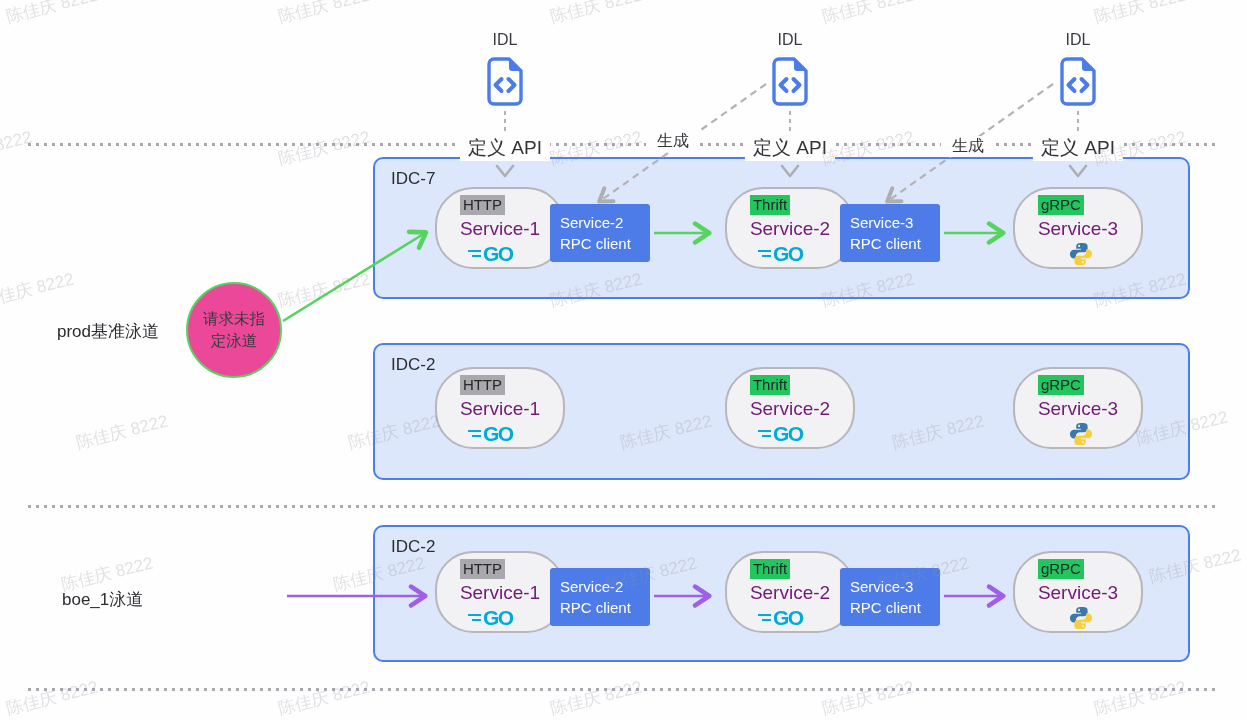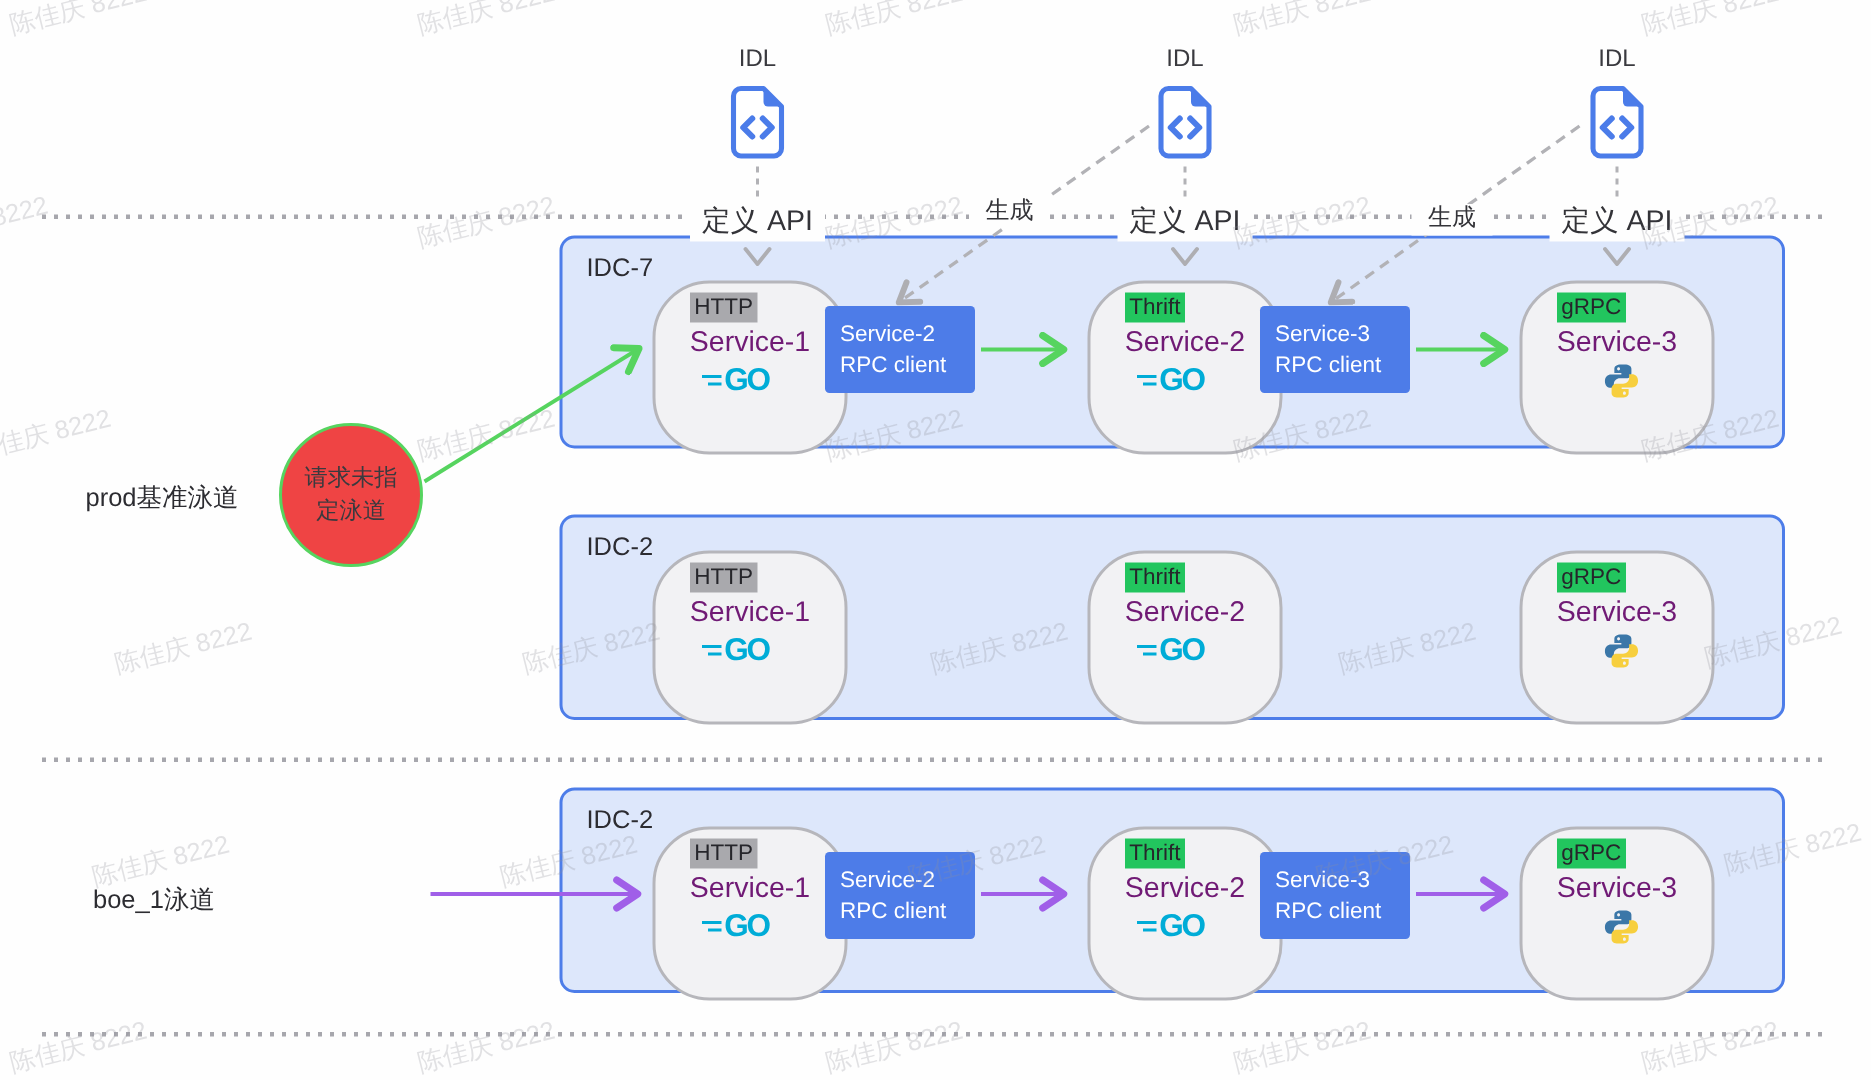--- a/index.html
+++ b/index.html
@@ -14,21 +14,21 @@
   
   .wm{position:absolute;z-index:9;white-space:nowrap;font-size:17px;color:#90909a;
       opacity:.26;transform:rotate(-14deg);transform-origin:left top;pointer-events:none;}
 
   
   .idc{position:absolute;left:373px;width:817px;background:#dde7fb;border:2.5px solid #4d7de9;
        border-radius:10px;box-sizing:border-box;z-index:2;}
   .idc-label{position:absolute;left:16px;top:10px;font-size:17px;color:#2c2c31;}
 
   
-  .pill{position:absolute;width:130px;height:116px;background:#f2f2f4;border:2.5px solid #b6b6bb;
+  .pill{position:absolute;width:130px;height:82px;background:#f2f2f4;border:2.5px solid #b6b6bb;
         border-radius:38px;box-sizing:border-box;z-index:2;}
   .pill-inner{width:fit-content;margin:0 auto;padding-top:6px;display:flex;flex-direction:column;
         align-items:flex-start;}
   .chip{font-size:15px;line-height:1.3;padding:0 3px;color:#26262b;}
   .chip-gray{background:#a9a9ad;}
   .chip-blue{background:#22c55e;}
   .svc-name{font-size:19px;color:#701a75;margin:2px 0 1px;line-height:1.25;}
   .logo-go{display:inline-flex;align-items:center;margin-left:8px;height:24px;}
   .gl{display:inline-block;width:13px;height:11px;position:relative;margin-right:2px;}
   .gl::before{content:"";position:absolute;right:0;top:2px;width:13px;height:2.6px;background:#00acd7;}
@@ -42,21 +42,21 @@
 
   
   .idl-label{position:absolute;width:60px;text-align:center;top:31px;font-size:16px;color:#3a3a3f;z-index:6;}
   .idl-icon{position:absolute;top:56px;z-index:6;}
   .api-label{position:absolute;width:90px;top:136px;text-align:center;font-size:19px;color:#333338;
              background:#fefefe;z-index:6;line-height:1.3;}
   .gen-label{position:absolute;width:54px;text-align:center;font-size:16px;color:#333338;
              background:#fefefe;z-index:6;line-height:1.3;}
 
   
-  .circle{position:absolute;width:92px;height:92px;border-radius:50%;background:#ef4444;
+  .circle{position:absolute;width:92px;height:92px;border-radius:50%;background:#ec4899;
           display:flex;flex-direction:column;align-items:center;justify-content:center;
           font-size:15.5px;color:#3a3a3f;line-height:1.45;z-index:6;box-sizing:content-box;}
   .circle.green{border:2.8px solid #56d45f;}
   .circle.purple{border:2.8px solid #a05fe8;}
   .lane-label{position:absolute;font-size:17px;color:#2c2c31;z-index:6;}
 
   svg.overlay{position:absolute;left:0;top:0;z-index:5;pointer-events:none;}
 </style>
 </head>
 <body>

